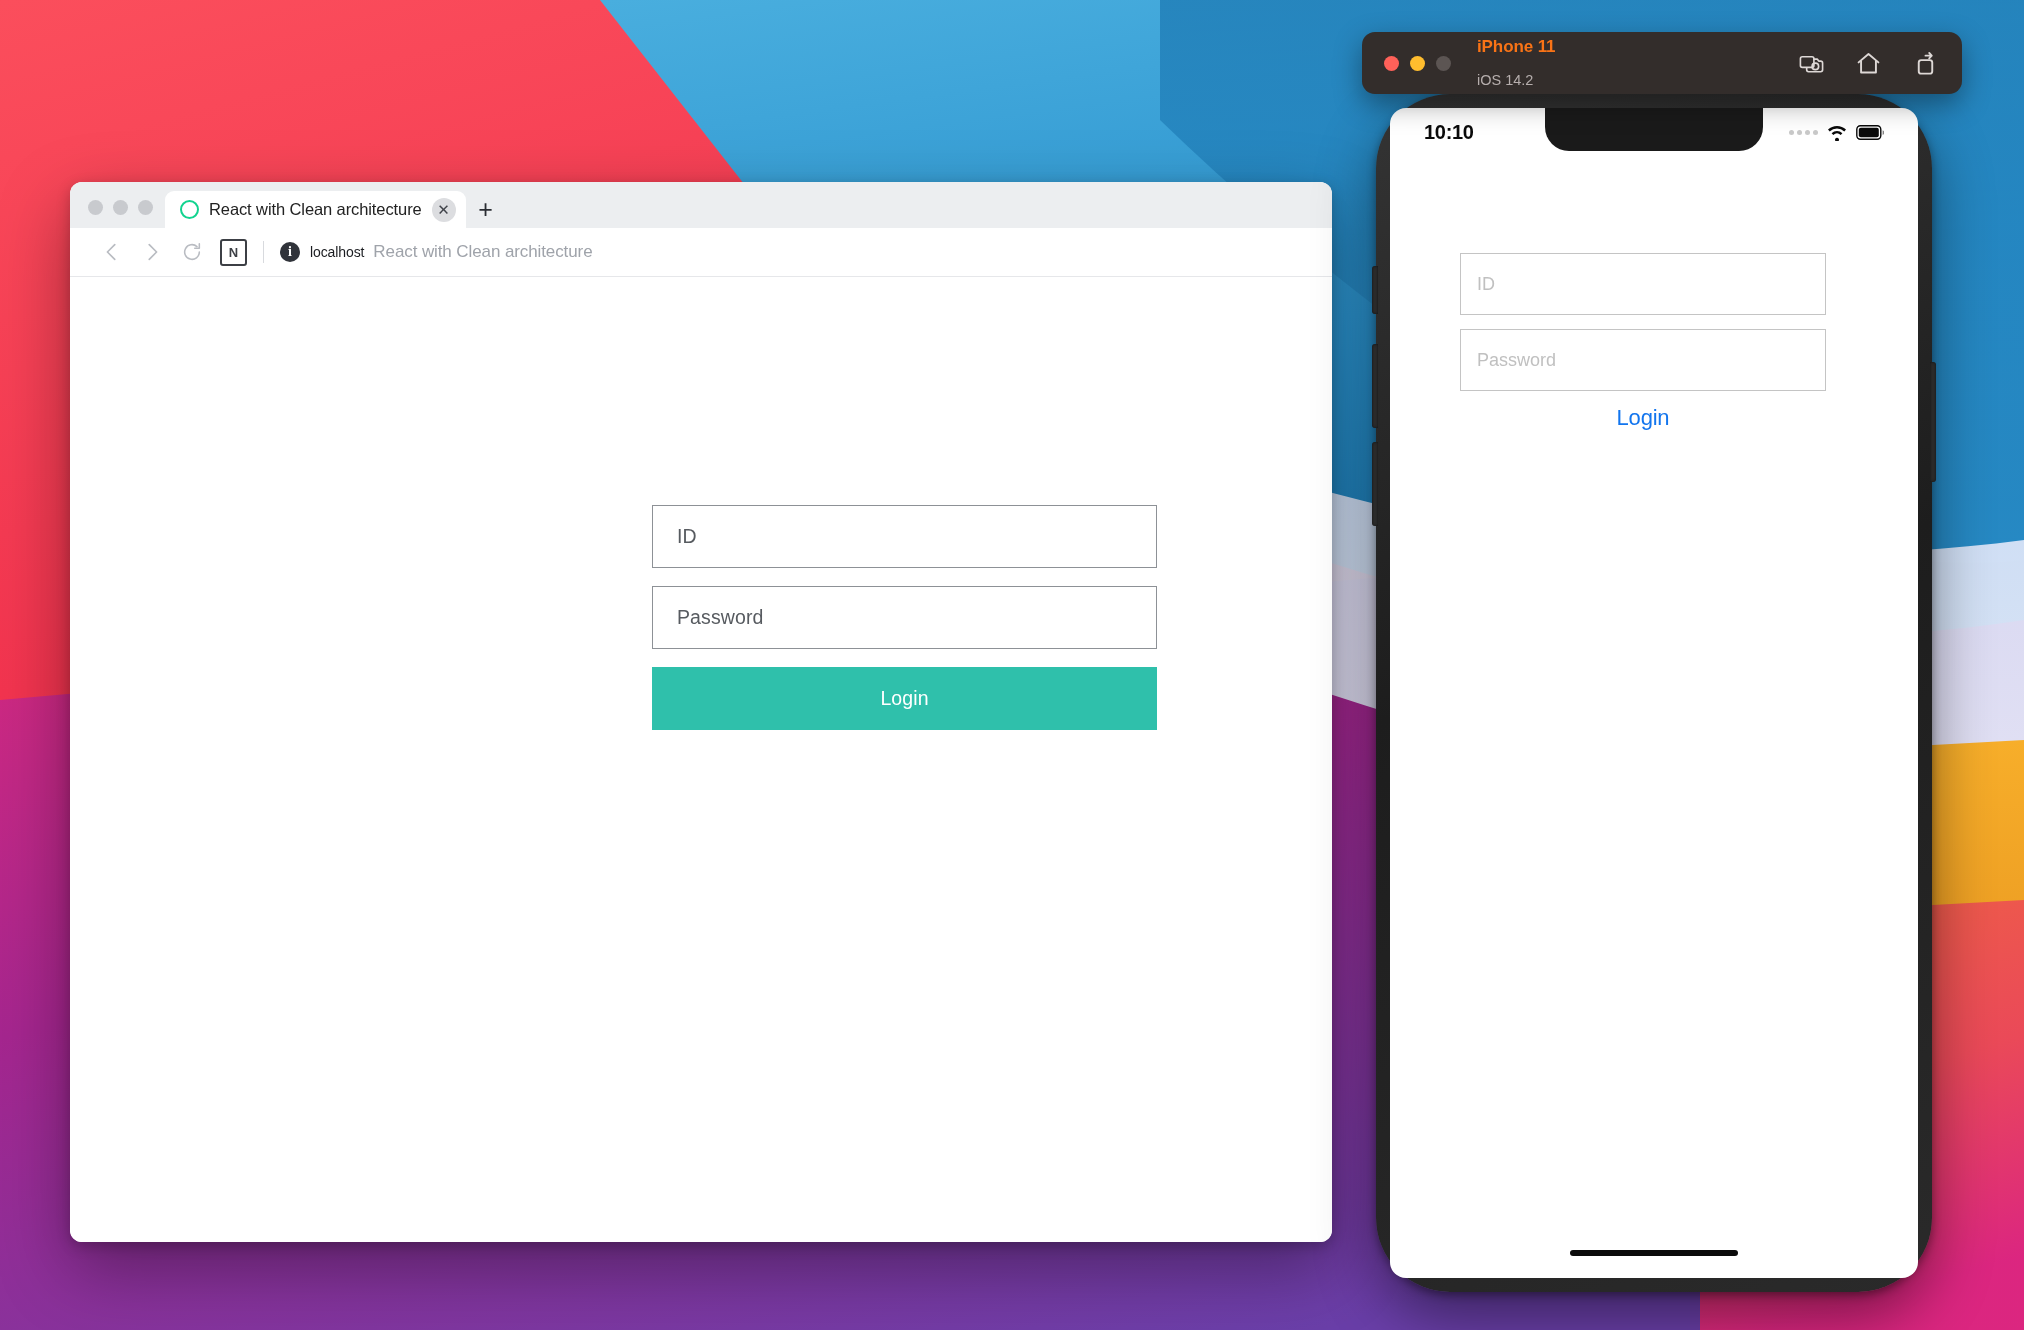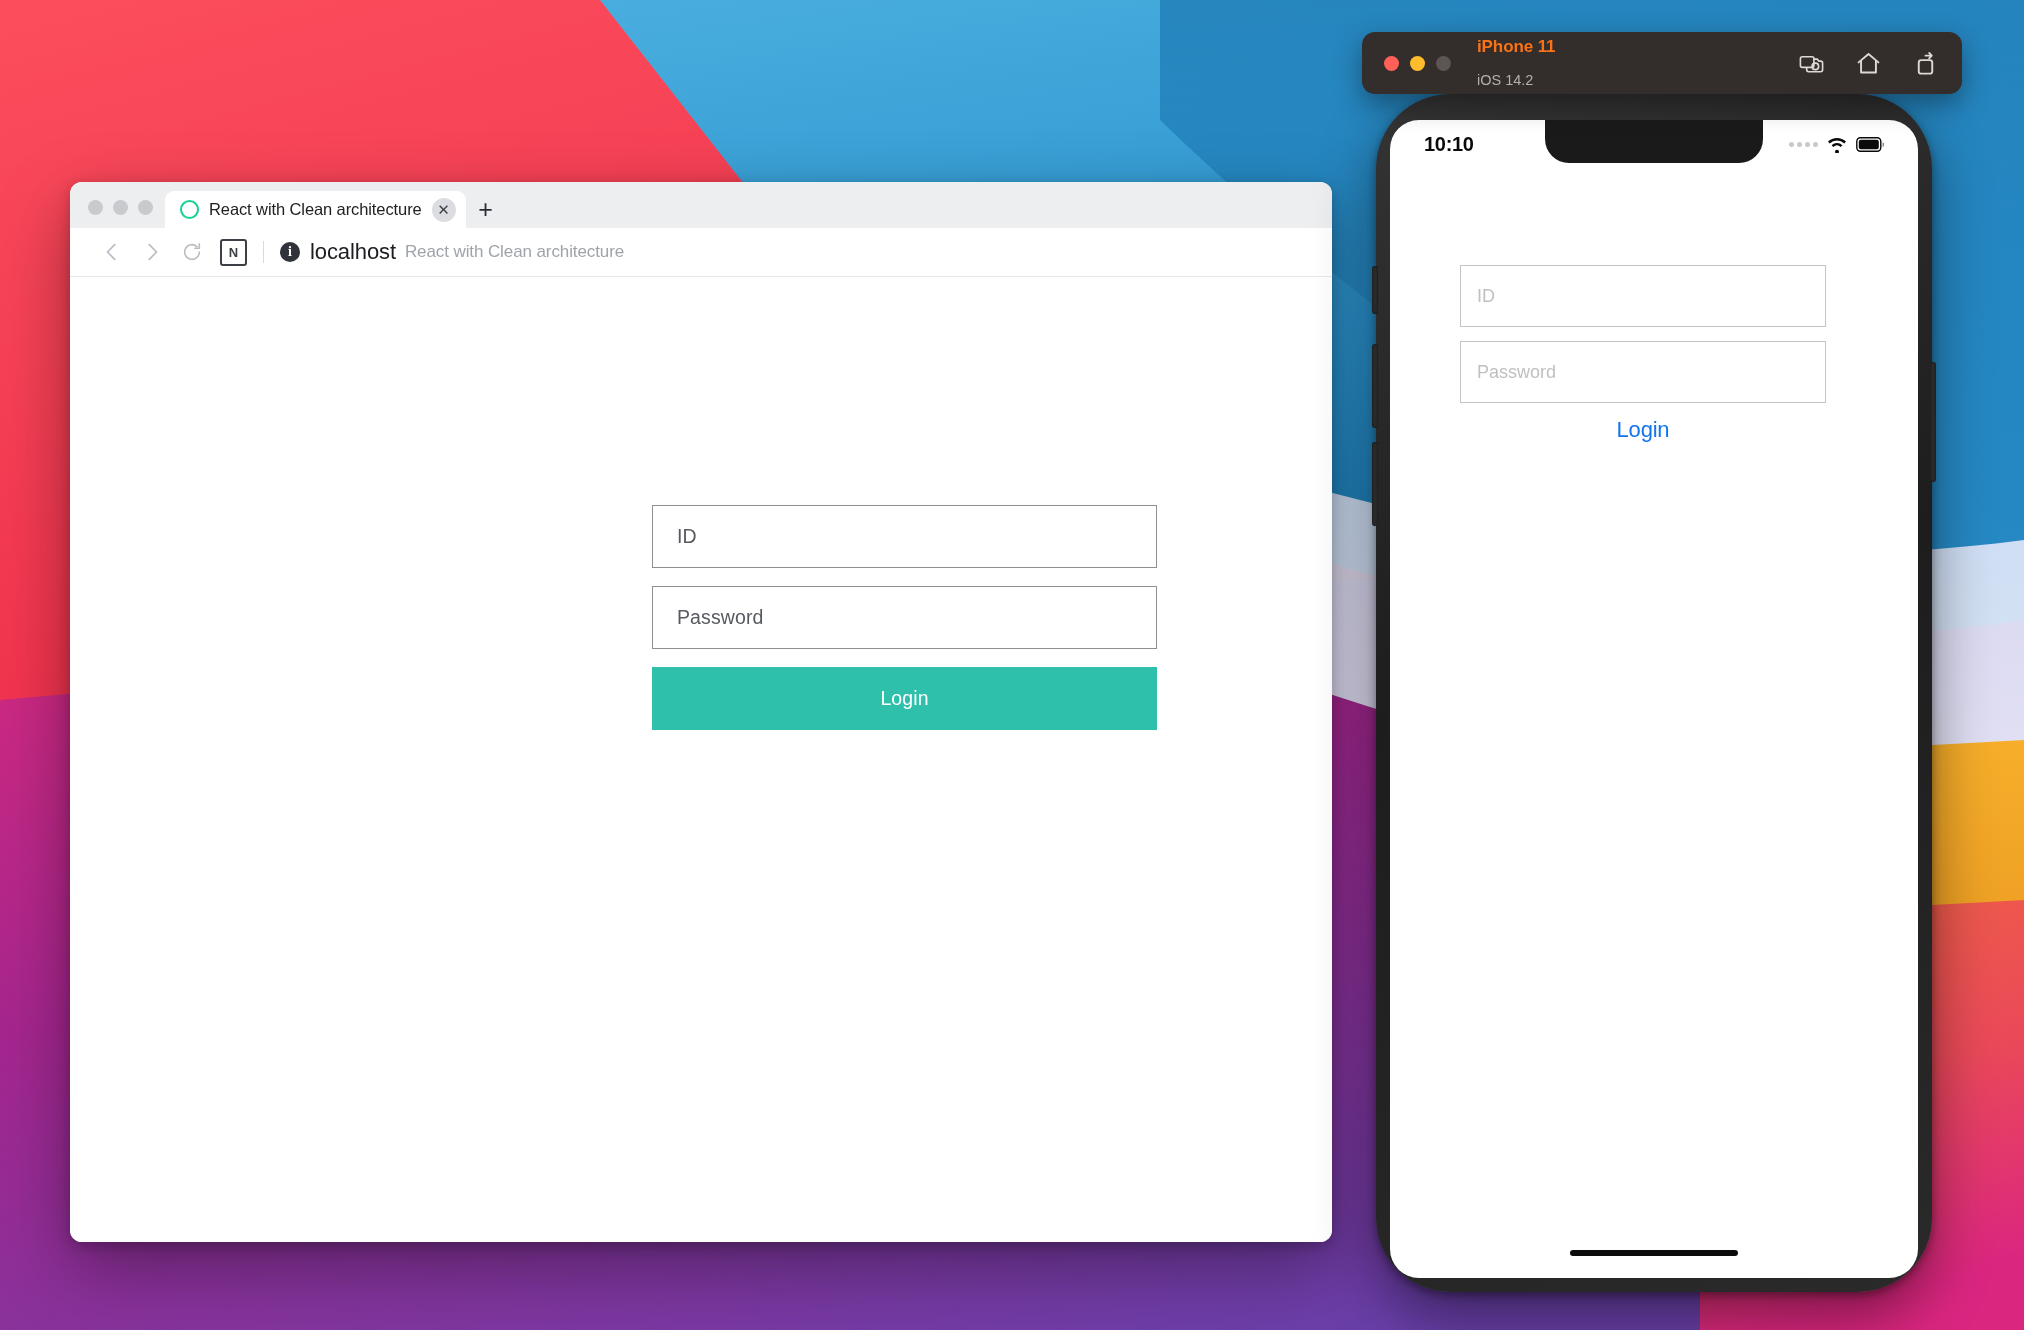--- a/index.html
+++ b/index.html
@@ -62,21 +62,21 @@
     width:23px;height:23px;border:2px solid #3c3f45;border-radius:3px;
     display:flex;align-items:center;justify-content:center;
     font-size:13px;font-weight:700;color:#3c3f45;margin-left:8px;line-height:1;
   }
   .nav-sep{width:1px;height:22px;background:#d8dade;margin:0 16px 0 16px;}
   .sec-icon{
     width:20px;height:20px;border-radius:50%;background:#30333a;
     color:#fff;font-size:14px;font-weight:700;font-family:"Liberation Serif",serif;
     display:flex;align-items:center;justify-content:center;flex:none;line-height:1;
   }
-  .url-host{font-size:22px;color:#1b1d21;margin-left:10px;letter-spacing:-.1px;}
+  .url-host{font-size:14px;color:#1b1d21;margin-left:10px;letter-spacing:-.1px;}
   .url-rest{font-size:17px;color:#9fa3aa;margin-left:9px;letter-spacing:-.1px;}
 
   .viewport{background:#fff;height:966px;position:relative;}
   .login-form{position:absolute;left:582px;top:228px;width:505px;}
   .field{
     height:63px;border:1px solid #8d9196;background:#fff;box-sizing:border-box;
     display:flex;align-items:center;padding:0 24px;margin-bottom:18px;
   }
   .field-ph{font-size:19.5px;color:#575b60;letter-spacing:.1px;}
   .login-btn{
@@ -107,21 +107,21 @@
 
   .phone{
     position:absolute;left:14px;top:62px;width:556px;height:1198px;
     background:linear-gradient(160deg,#343434 0%,#1d1d1d 45%,#2a2a2a 100%);
     border-radius:74px;
     box-shadow:0 24px 60px rgba(0,0,0,.45),0 3px 10px rgba(0,0,0,.4);
     z-index:2;
   }
   .screen{
     position:absolute;left:14px;top:14px;right:14px;bottom:14px;
-    background:#fff;border-radius:29px;overflow:hidden;margin-top:12px;
+    background:#fff;border-radius:16px;overflow:hidden;
   }
   .notch{
     position:absolute;left:50%;transform:translateX(-50%);top:0;
     width:218px;height:43px;background:#1a1a1a;
     border-radius:0 0 24px 24px;z-index:5;
   }
   .statusbar{
     position:absolute;left:0;top:0;width:100%;height:48px;
     display:flex;align-items:center;justify-content:space-between;
     padding:0 34px;box-sizing:border-box;z-index:6;pointer-events:none;

